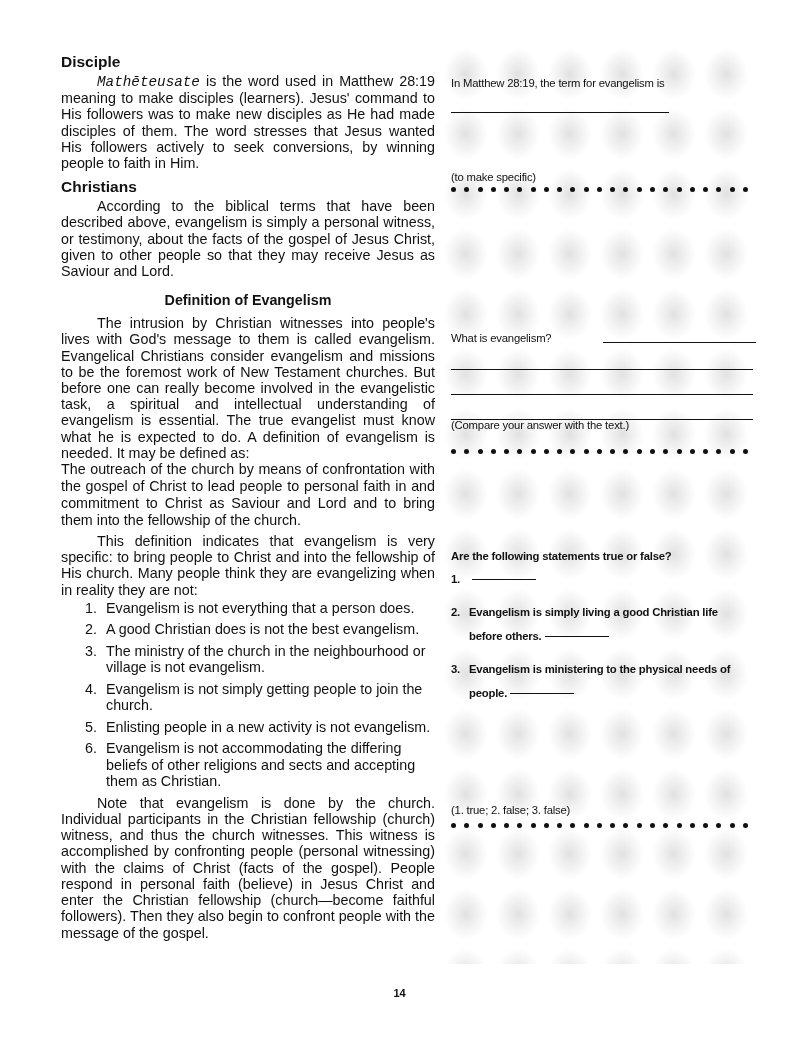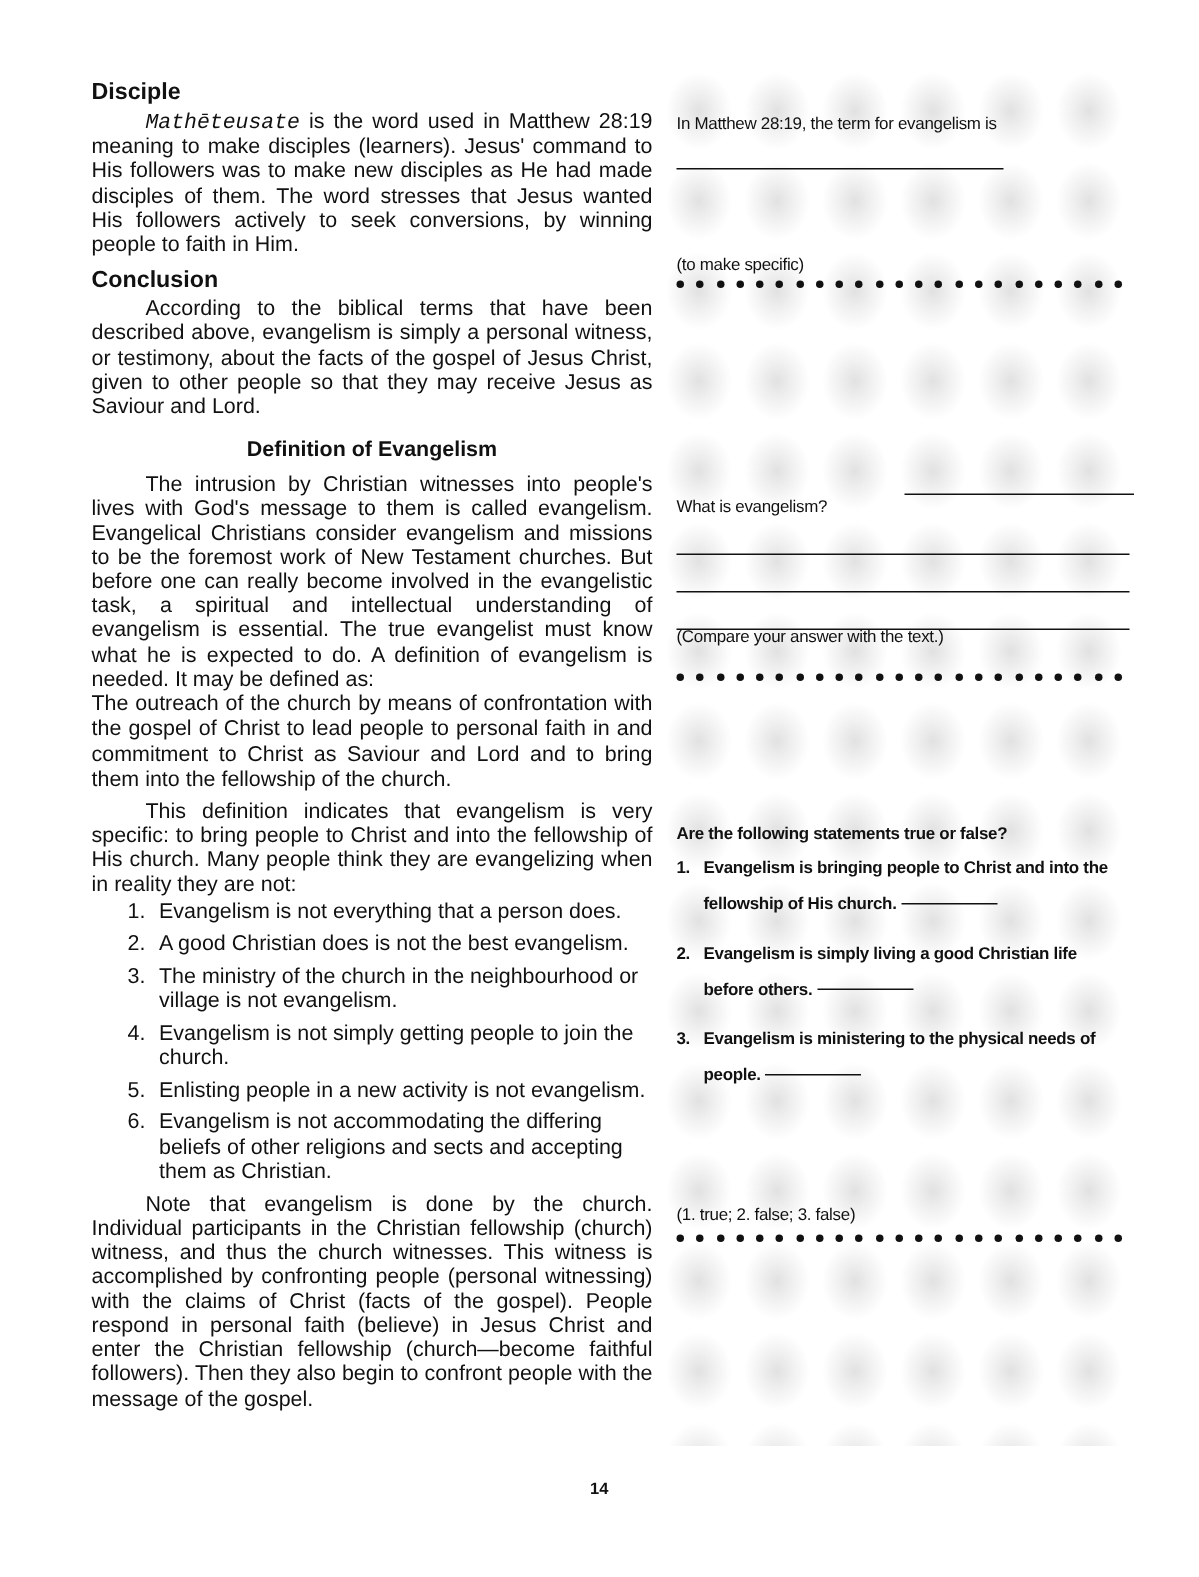--- a/index.html
+++ b/index.html
@@ -40,21 +40,21 @@
 
   .page-num { position: absolute; left: 0; width: 799px; top: 987px; text-align: center; font-size: 11px; font-weight: bold; }
 </style>
 </head>
 <body>
 
 <div class="left">
   <h2>Disciple</h2>
   <p class="indent"><em>Mathēteusate</em><span> is the word used in Matthew 28:19 meaning to make disciples (learners). Jesus' command to His followers was to make new disciples as He had made disciples of them. The word stresses that Jesus wanted His followers actively to seek conversions, by winning people to faith in Him.</span></p>
 
-  <h2 class="sec-gap">Conclusion</h2>
+  <h2 class="sec-gap">Christians</h2>
   <p class="indent">According to the biblical terms that have been described above, evangelism is simply a personal witness, or testimony, about the facts of the gospel of Jesus Christ, given to other people so that they may receive Jesus as Saviour and Lord.</p>
 
   <h3 style="margin-top:12px;">Definition of Evangelism</h3>
   <p class="indent">The intrusion by Christian witnesses into people's lives with God's message to them is called evangelism. Evangelical Christians consider evangelism and missions to be the foremost work of New Testament churches. But before one can really become involved in the evangelistic task, a spiritual and intellectual understanding of evangelism is essential. The true evangelist must know what he is expected to do. A definition of evangelism is needed. It may be defined as:</p>
   <p class="blockquote">The outreach of the church by means of confrontation with the gospel of Christ to lead people to personal faith in and commitment to Christ as Saviour and Lord and to bring them into the fellowship of the church.</p>
   <p class="indent mt">This definition indicates that evangelism is very specific: to bring people to Christ and into the fellowship of His church. Many people think they are evangelizing when in reality they are not:</p>
 
   <ol class="nots">
     <li>
         <span class="num">1.</span>
@@ -113,21 +113,21 @@
       <span></span>
       <span></span>
       <span></span>
       <span></span>
       <span></span>
       <span></span>
       <span></span>
     </div>
 
   <div class="blk" style="top:331px; width:305px;">
-    <div style="display:flex; gap:48px;">
+    <div style="display:flex; align-items:flex-end;gap:48px;">
       <span>What is evangelism?</span>
       <span class="rule" style="flex:1; margin-left:4px; transform:translateY(-2px);"></span>
     </div>
     <div class="rule" style="width:302px; margin-top:24px;"></div>
     <div class="rule" style="width:302px; margin-top:24px;"></div>
     <div class="rule" style="width:302px; margin-top:24px;"></div>
   </div>
   <div class="blk" style="top:418px;">(Compare your answer with the text.)</div>
   <div class="blk dots" style="top:449px;">
       <span></span>
@@ -152,21 +152,21 @@
       <span></span>
       <span></span>
       <span></span>
       <span></span>
     </div>
 
   <div class="blk" style="top:549px; width:300px;">
     <div style="font-weight:bold; margin-bottom:4px;">Are the following statements true or false?</div>
     <div class="tf-item">
       <span class="num">1.</span>
-      <span class="txt"><span>Evangelism is bringing people to Christ and into the fellowship of His church.</span><span class="tf-blank"></span></span>
+      <span class="txt"><span class="tf-blank"></span></span>
     </div>
     <div class="tf-item">
       <span class="num">2.</span>
       <span class="txt"><span>Evangelism is simply living a good Christian life before others.</span><span class="tf-blank"></span></span>
     </div>
     <div class="tf-item">
       <span class="num">3.</span>
       <span class="txt"><span>Evangelism is ministering to the physical needs of people.</span><span class="tf-blank"></span></span>
     </div>
   </div>

